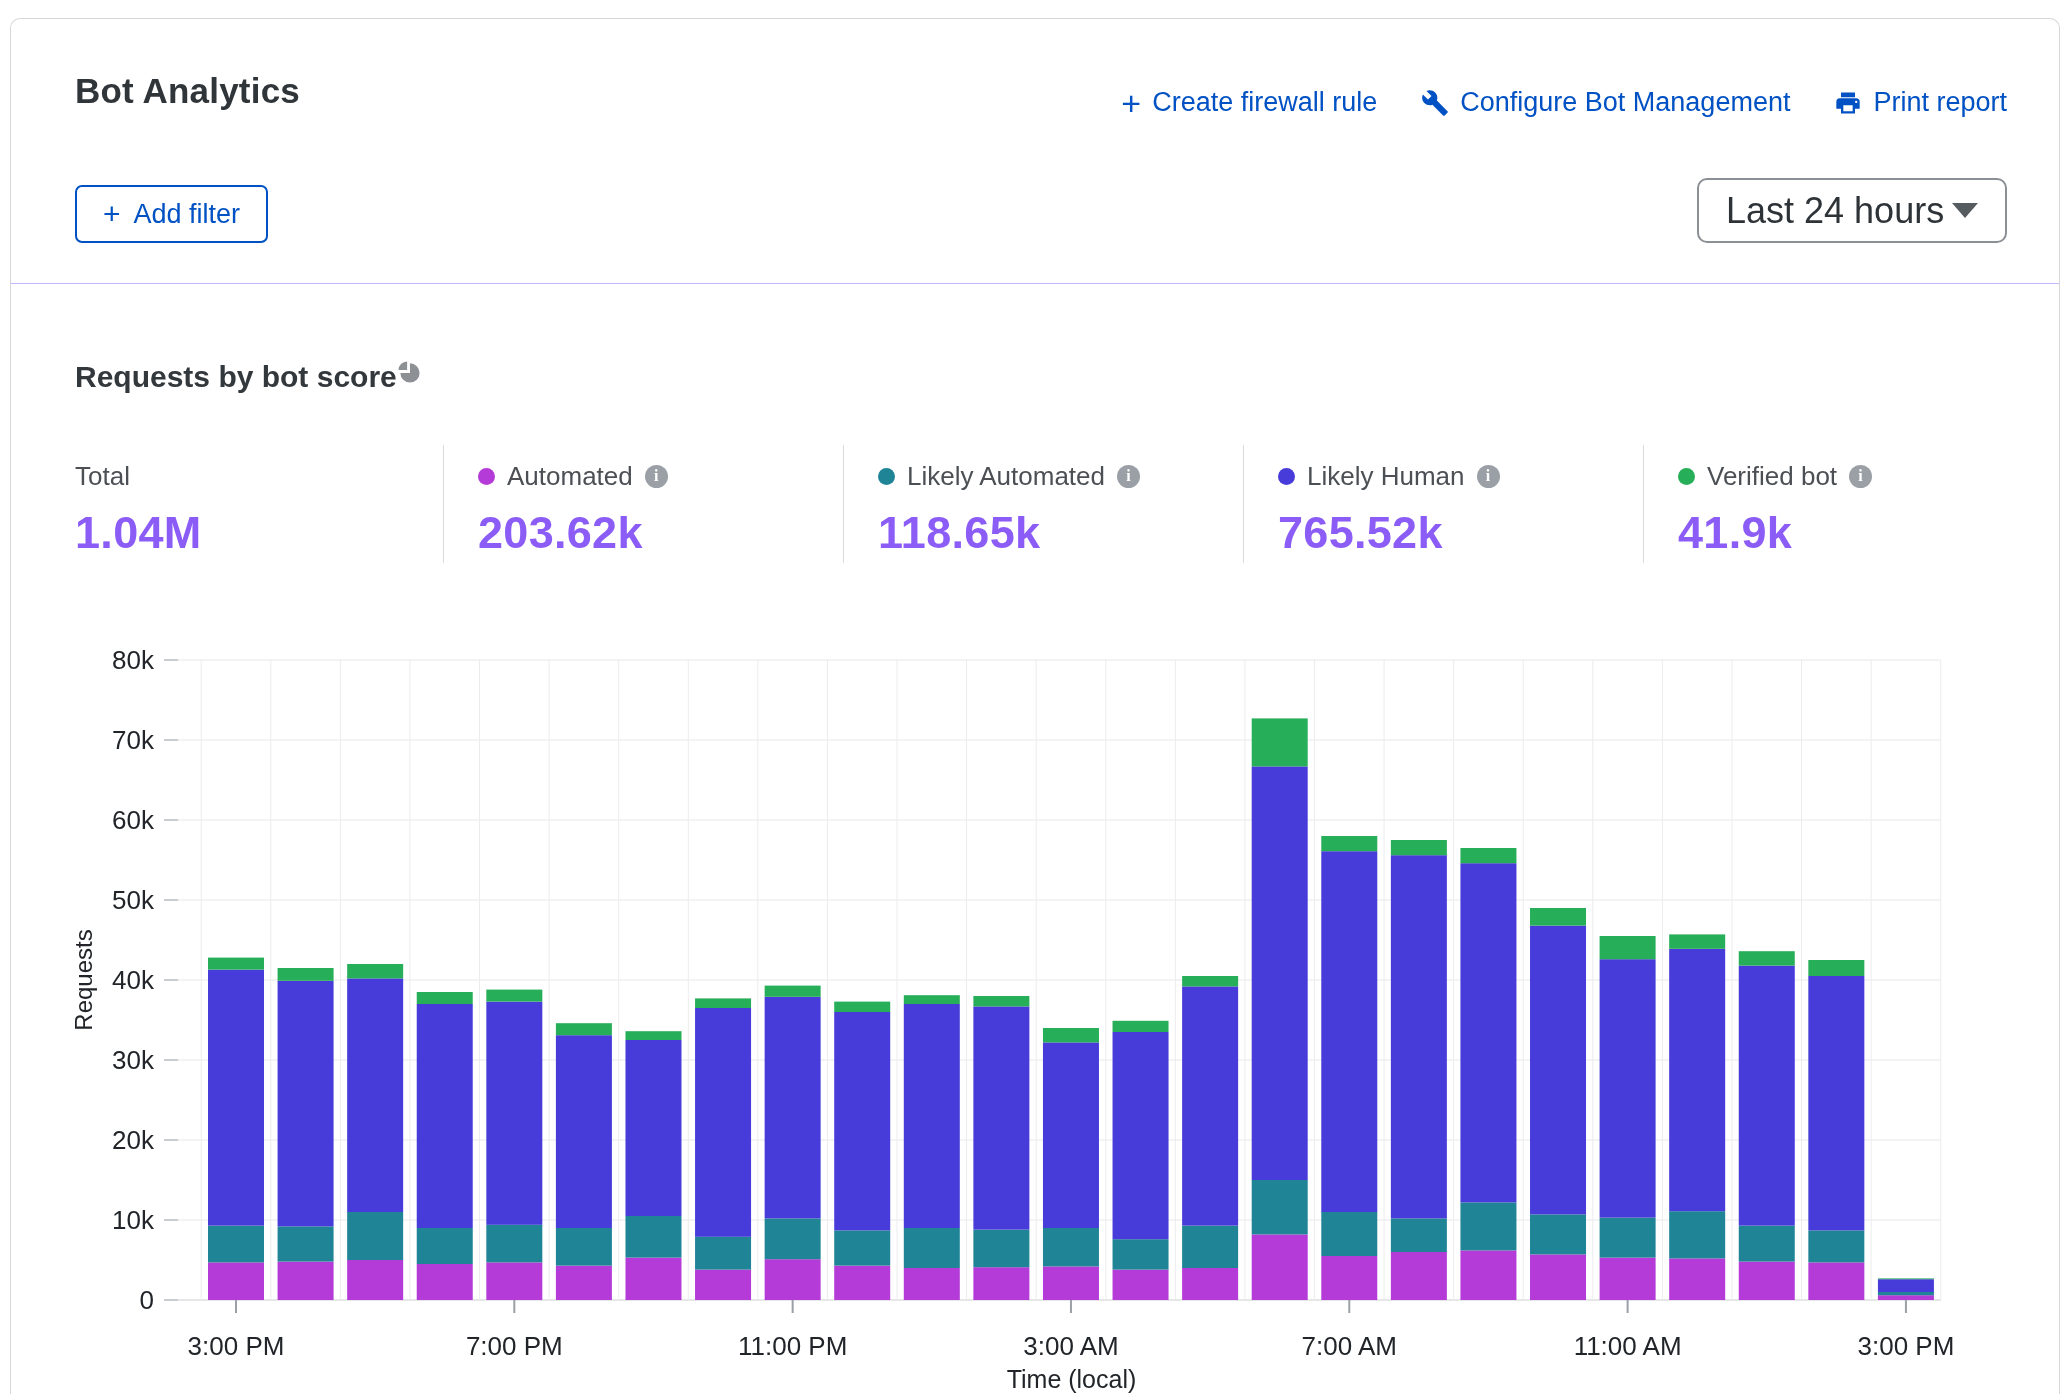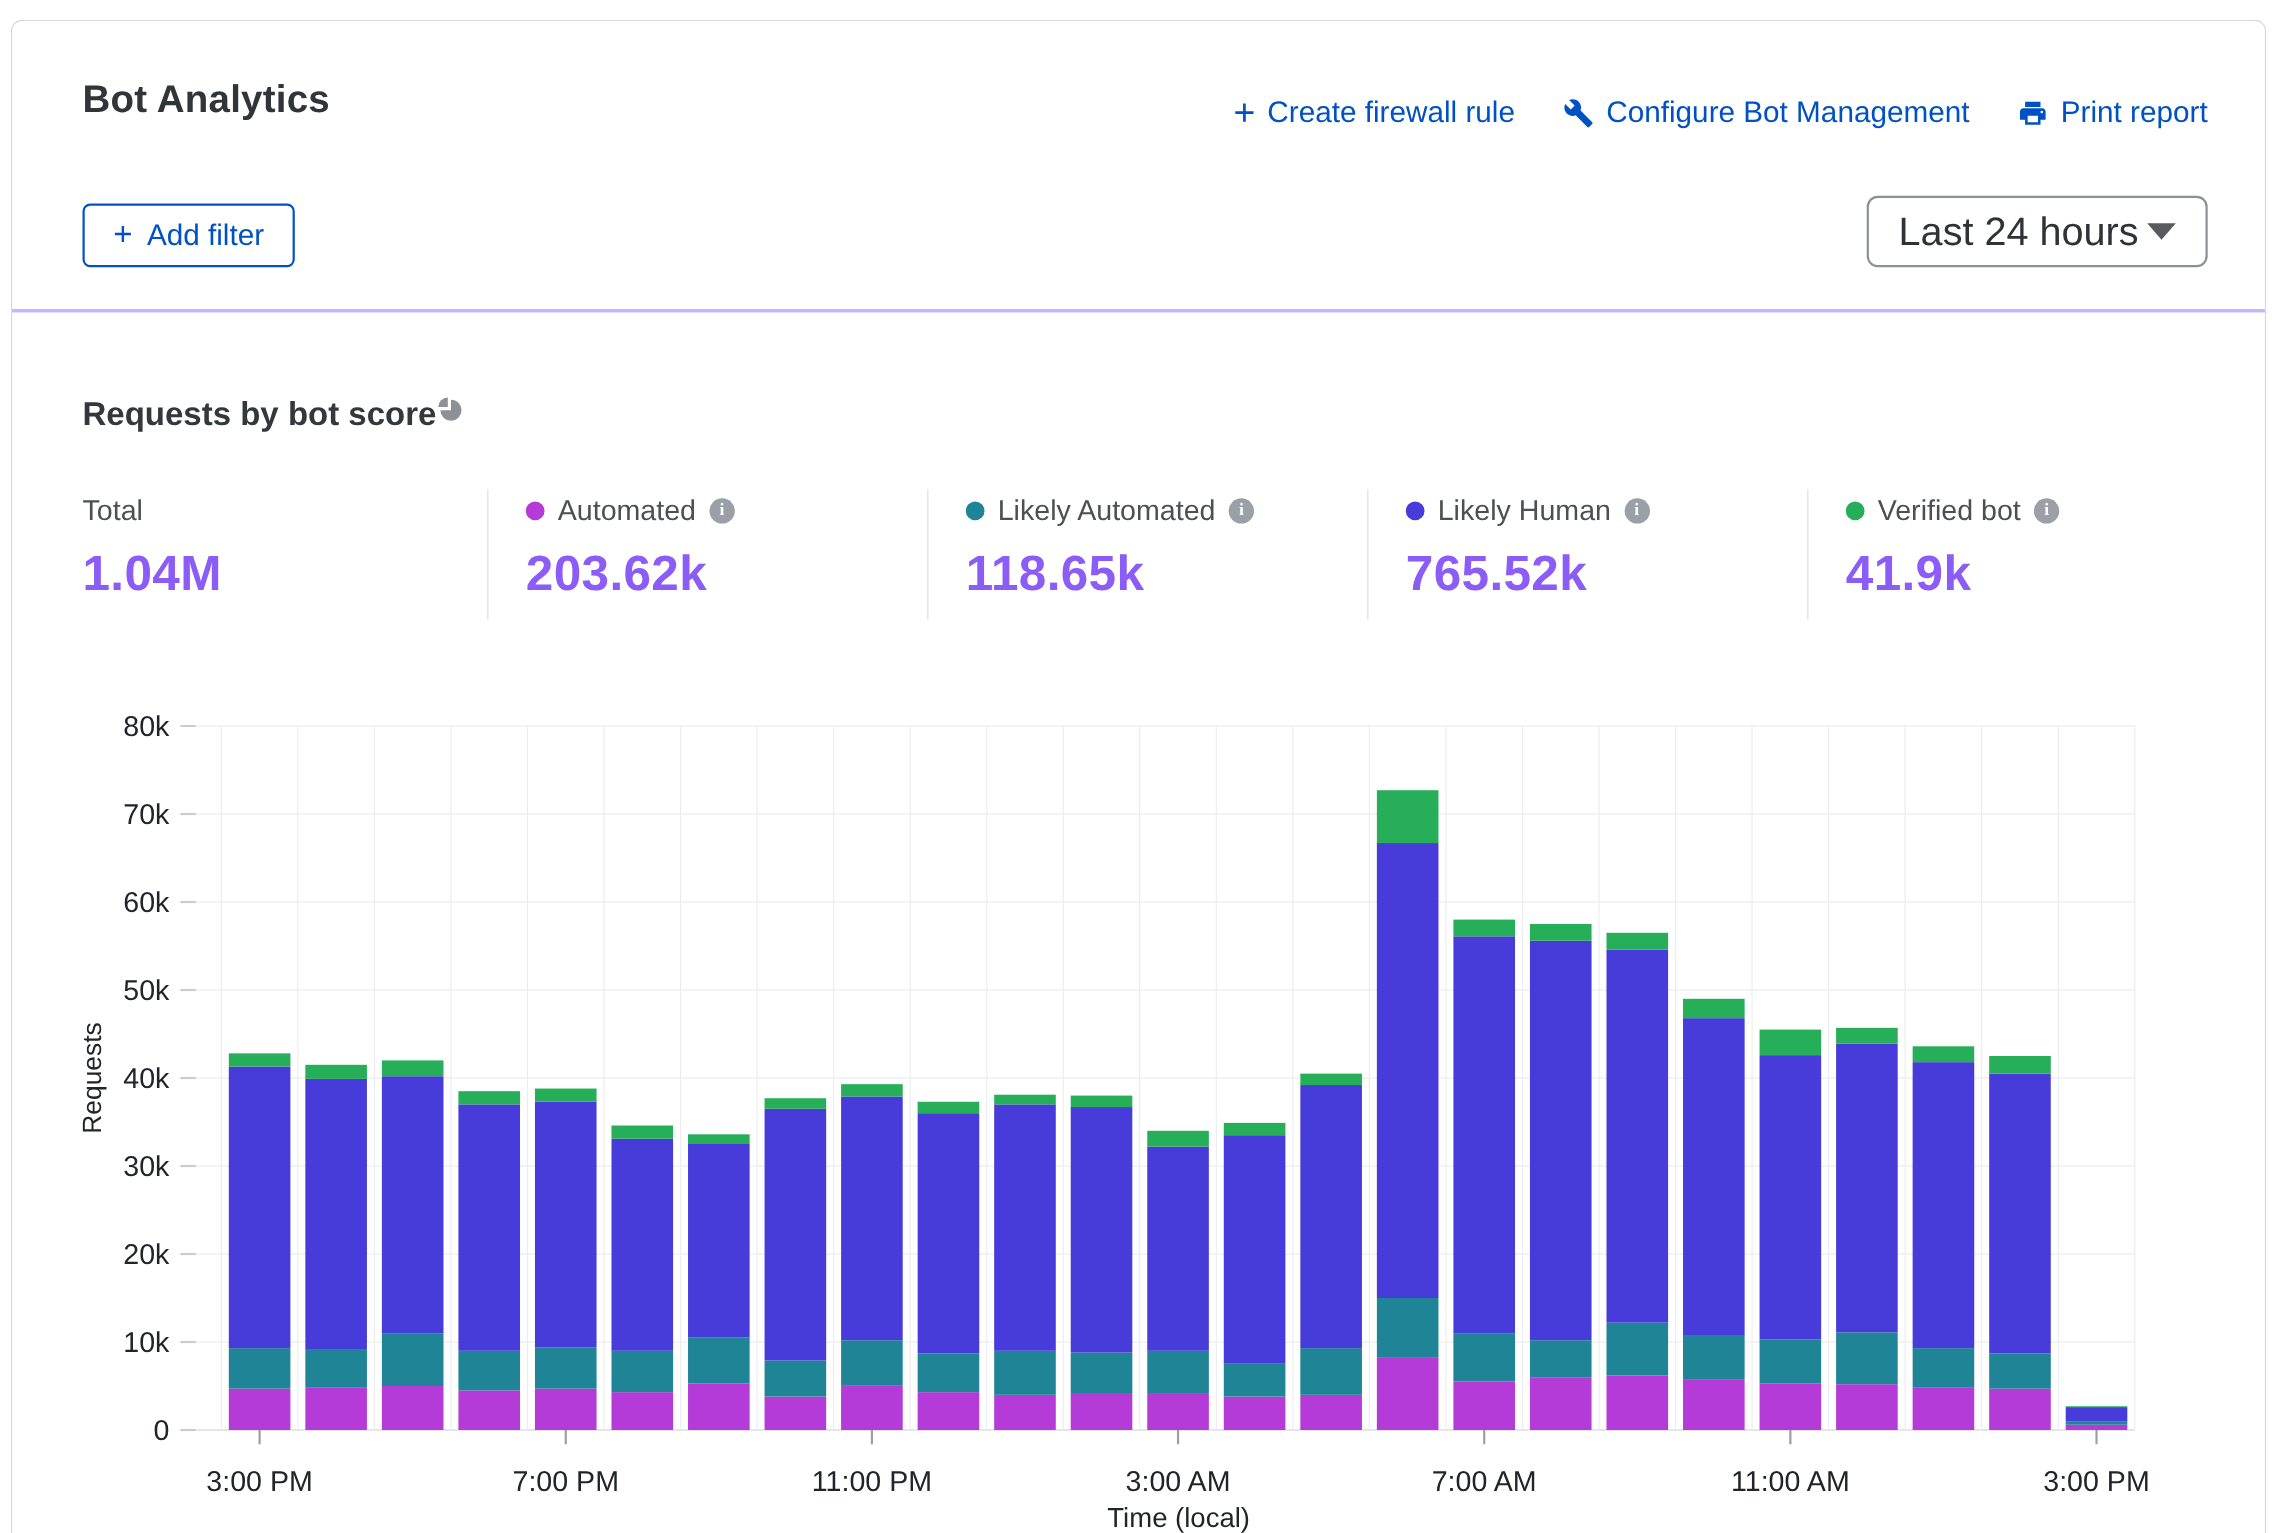--- a/index.html
+++ b/index.html
@@ -1,21 +1,21 @@
 <!DOCTYPE html>
 <html><head>
 <meta charset="utf-8">
 <style>
   * { margin:0; padding:0; box-sizing:border-box; }
   html,body { width:2070px; height:1394px; background:#fff; font-family:"Liberation Sans", sans-serif; position:relative; overflow:hidden; }
   .card {
     position:absolute; left:10px; top:18px; width:2050px; height:1390px;
     border:1px solid #d5d8db; border-bottom:none; border-radius:10px 10px 0 0; background:#fff;
   }
-  .card-header { position:relative; height:265px; border-bottom:3px solid #c4b5fd; }
+  .card-header { position:relative; height:265px; border-bottom:1px solid #c4b5fd; }
   .page-title { position:absolute; left:64px; top:52px; font-size:35px; font-weight:700; color:#30353a; letter-spacing:0.2px; }
   .actions { position:absolute; right:52px; top:68px; display:flex; align-items:center; gap:44px; }
   .action-link { display:flex; align-items:center; gap:11px; color:#0051c3; font-size:27px; cursor:pointer; white-space:nowrap; }
   .action-link svg { display:block; }
   .plus-glyph { font-size:34px; font-weight:500; line-height:26px; color:#0051c3; }
   .add-filter {
     position:absolute; left:64px; top:166px; height:58px; padding:0 26px;
     border:2px solid #0051c3; border-radius:7px; background:#fff; color:#0051c3;
     font-size:27px; display:flex; align-items:center; gap:13px; cursor:pointer;
     font-family:"Liberation Sans", sans-serif;
@@ -25,21 +25,21 @@
     position:absolute; right:52px; top:159px; width:310px; height:65px;
     border:2px solid #8b9096; border-radius:10px; background:#fff;
     display:flex; align-items:center; justify-content:space-between; padding:0 27px;
     font-size:36px; color:#2e3338; cursor:pointer;
   }
   .caret-down { width:0; height:0; border-left:13px solid transparent; border-right:13px solid transparent; border-top:15px solid #565b60; }
   .card-body { position:relative; }
   .section-heading { position:absolute; left:64px; top:76px; display:flex; gap:0; }
   .section-heading h2 { font-size:30px; font-weight:700; color:#33383d; }
   .stats-row { position:absolute; left:64px; top:165px; width:1935px; height:118px; }
-  .stat { position:absolute; top:0; }
+  .stat { position:absolute; top:12px; }
   .stat-label { display:flex; align-items:center; gap:12px; font-size:26px; color:#4c5055; height:30px; }
   .legend-dot { width:17px; height:17px; border-radius:50%; flex:0 0 auto; }
   .info-icon { width:23px; height:23px; border-radius:50%; background:#9aa0a5; color:#fff; font-size:16px; font-weight:700; display:flex; align-items:center; justify-content:center; font-family:"Liberation Serif", serif; }
   .stat-value { margin-top:16px; font-size:45px; font-weight:700; color:#8b5cf6; letter-spacing:0.3px; }
   .stat-divider { position:absolute; top:-4px; width:1px; height:118px; background:#d9dbdd; }
   #chart-svg { position:absolute; left:0; top:0; }
   text { font-family:"Liberation Sans", sans-serif; }
 </style>
 </head>
 <body>

